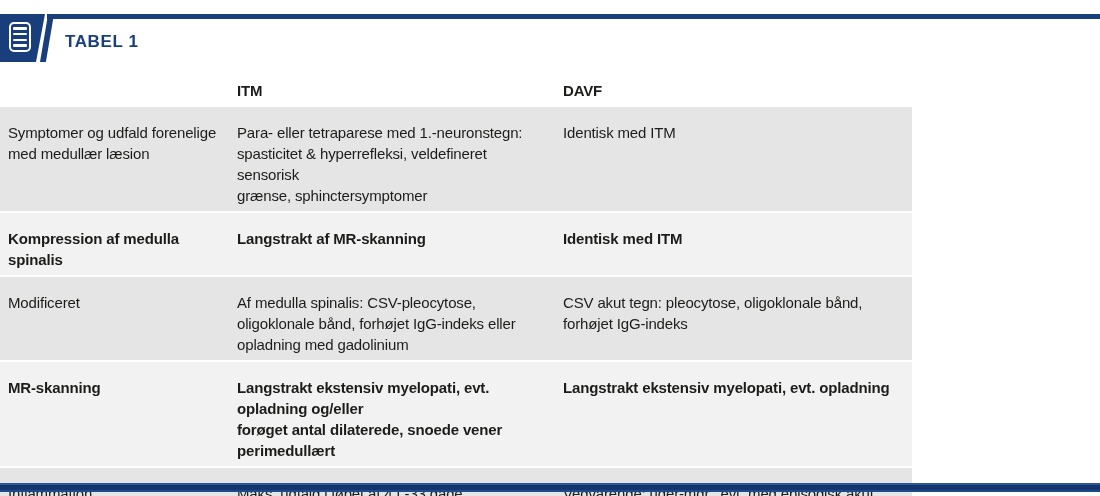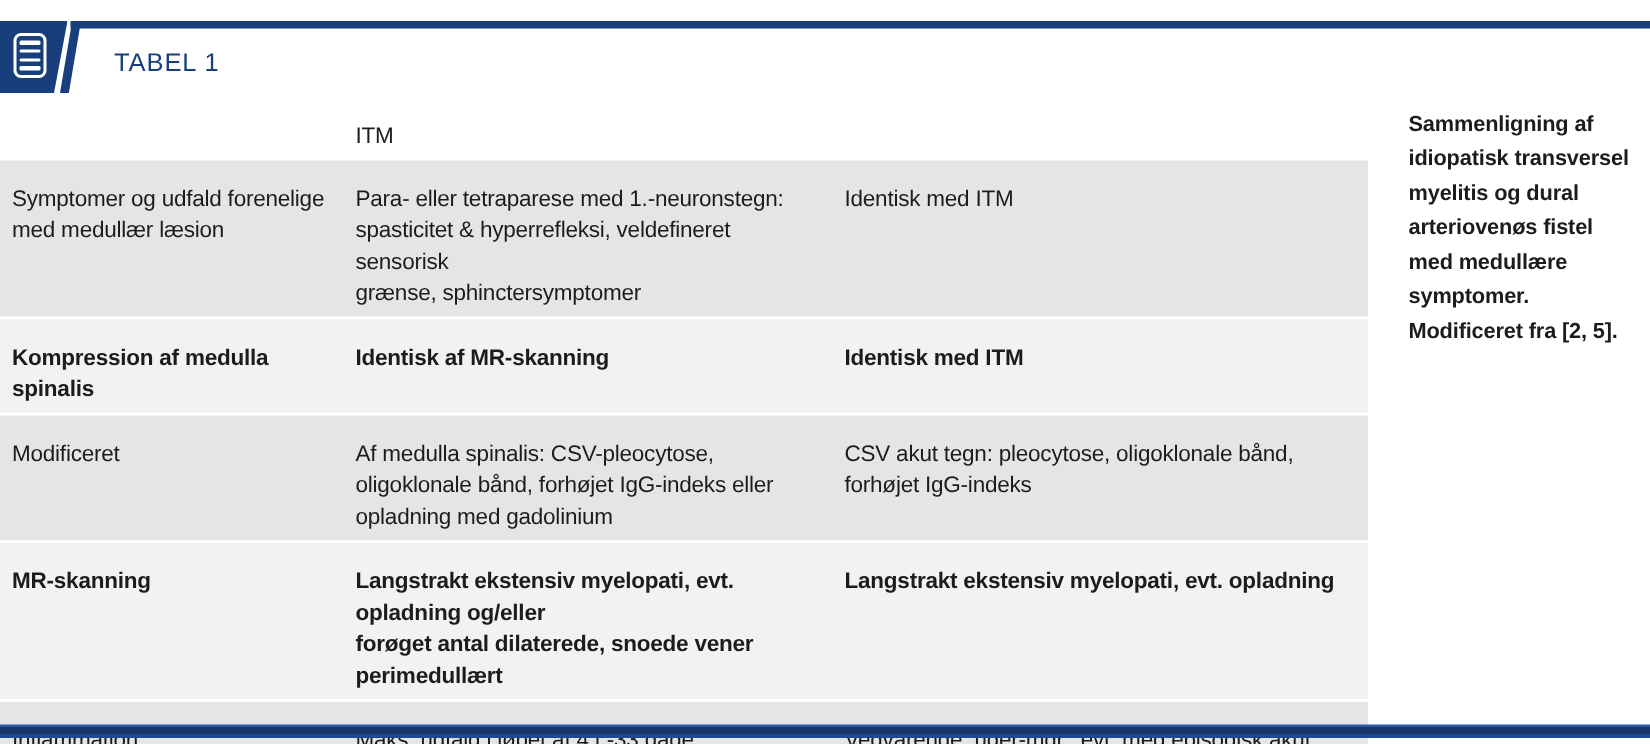--- a/index.html
+++ b/index.html
@@ -19,30 +19,30 @@
        clip-path:polygon(0 0,100% 0,80% 100%,0 100%);}
   .slash{position:absolute;left:40px;top:14px;width:14px;height:48px;background:var(--navy);
        clip-path:polygon(58% 0,100% 0,42% 100%,0 100%);}
   .doc-icon{
     position:absolute;left:9px;top:8px;width:14px;height:26px;
     border:2.5px solid #fff;border-radius:5px;
     display:flex;flex-direction:column;justify-content:space-evenly;padding:0 2px;
   }
   .doc-icon .line{display:block;height:2.5px;background:#fff;border-radius:1px;}
   .tab-label{
-    position:absolute;left:76px;top:32px;font-size:17px;font-weight:normal;
+    position:absolute;left:65px;top:32px;font-size:17px;font-weight:bold;
     color:var(--navy);letter-spacing:.6px;
   }
   
   .table-wrap{position:absolute;left:0;top:74px;width:912px;}
   .t-head,.t-row{
     display:grid;grid-template-columns:230px 326px 356px;
   }
   .t-head{margin-bottom:2px;}
-  .t-head .cell{padding-top:6px;padding-bottom:4px;font-weight:normal;}
+  .t-head .cell{padding-top:6px;padding-bottom:4px;font-weight:bold;}
   .t-row{background:var(--row_dark);margin-bottom:2px;}
   .t-row.alt{background:var(--row_light);font-weight:bold;}
   .cell{
     font-size:15px;line-height:21px;letter-spacing:-0.15px;
     padding-top:15px;padding-bottom:5px;white-space:pre-line;
   }
   .c-label{padding-left:8px;padding-right:12px;}
   .c-itm{padding-left:7px;padding-right:14px;}
   .c-davf{padding-left:7px;padding-right:8px;}
   
@@ -73,34 +73,35 @@
     </div>
   </div>
   <div class="slash"></div>
 
   <div class="tab-label">TABEL 1</div>
 
   <div class="table-wrap">
     <div class="t-head">
       <div class="cell c-label"></div>
       <div class="cell c-itm">ITM</div>
+      <div class="cell c-davf">DAVF</div>
     </div>
     <div id="rows">
   <div class="t-row">
     <div class="cell c-label">Symptomer og udfald forenelige
 med medullær læsion</div>
     <div class="cell c-itm">Para- eller tetraparese med 1.-neuronstegn:
 spasticitet &amp; hyperrefleksi, veldefineret sensorisk
 grænse, sphinctersymptomer</div>
     <div class="cell c-davf">Identisk med ITM</div>
   </div>
 
   <div class="t-row alt">
     <div class="cell c-label">Kompression af medulla spinalis</div>
-    <div class="cell c-itm">Identisk af MR-skanning</div>
+    <div class="cell c-itm">Langstrakt af MR-skanning</div>
     <div class="cell c-davf">Identisk med ITM</div>
   </div>
 
   <div class="t-row">
     <div class="cell c-label">Modificeret</div>
     <div class="cell c-itm">Af medulla spinalis: CSV-pleocytose,
 oligoklonale bånd, forhøjet IgG-indeks eller
 opladning med gadolinium</div>
     <div class="cell c-davf">CSV akut tegn: pleocytose, oligoklonale bånd,
 forhøjet IgG-indeks</div>
@@ -125,22 +126,15 @@
     <div class="cell c-itm">Eksklusion af vaskulære, infektiøse, maligne,
 degenerative, systemisk inflammatoriske årsager
 og CNS-lokaliseret demyeliniserende lidelse</div>
     <div class="cell c-davf">Klinisk mistanke udredning med spinal arteriografi
 evt. CT/MR-angiografi</div>
   </div>
 </div>
 
   </div>
 
-  <div class="caption">Sammenligning af
-idiopatisk transversel
-myelitis og dural
-arteriovenøs fistel
-med medullære
-symptomer.
-Modificeret fra [2, 5].</div>
 
   <div class="bottombar"></div>
 </div>
 
 </body></html>

